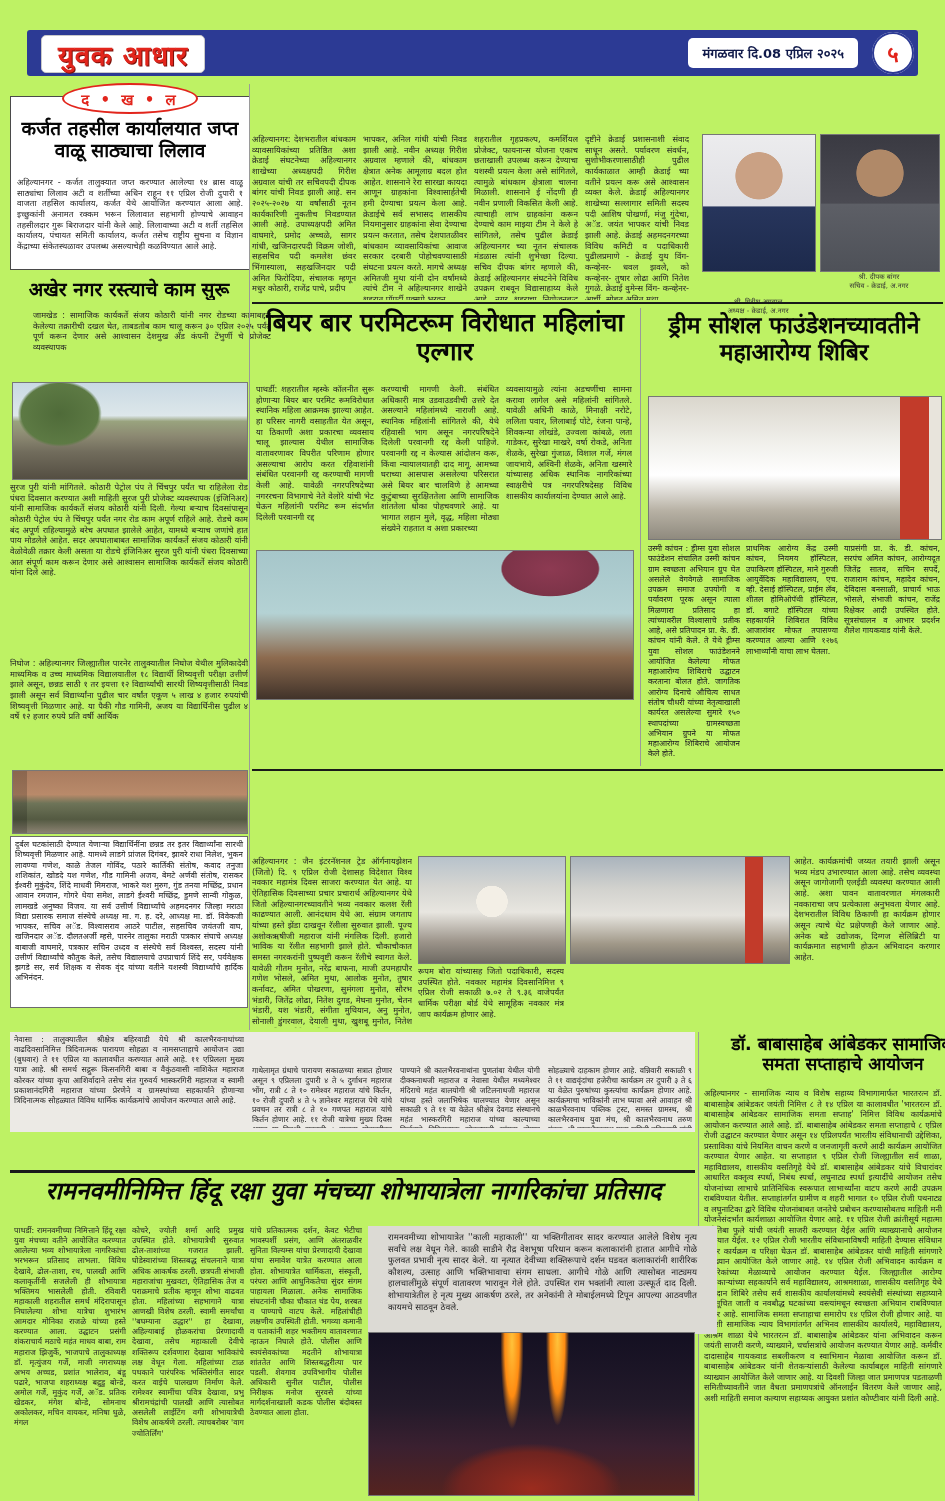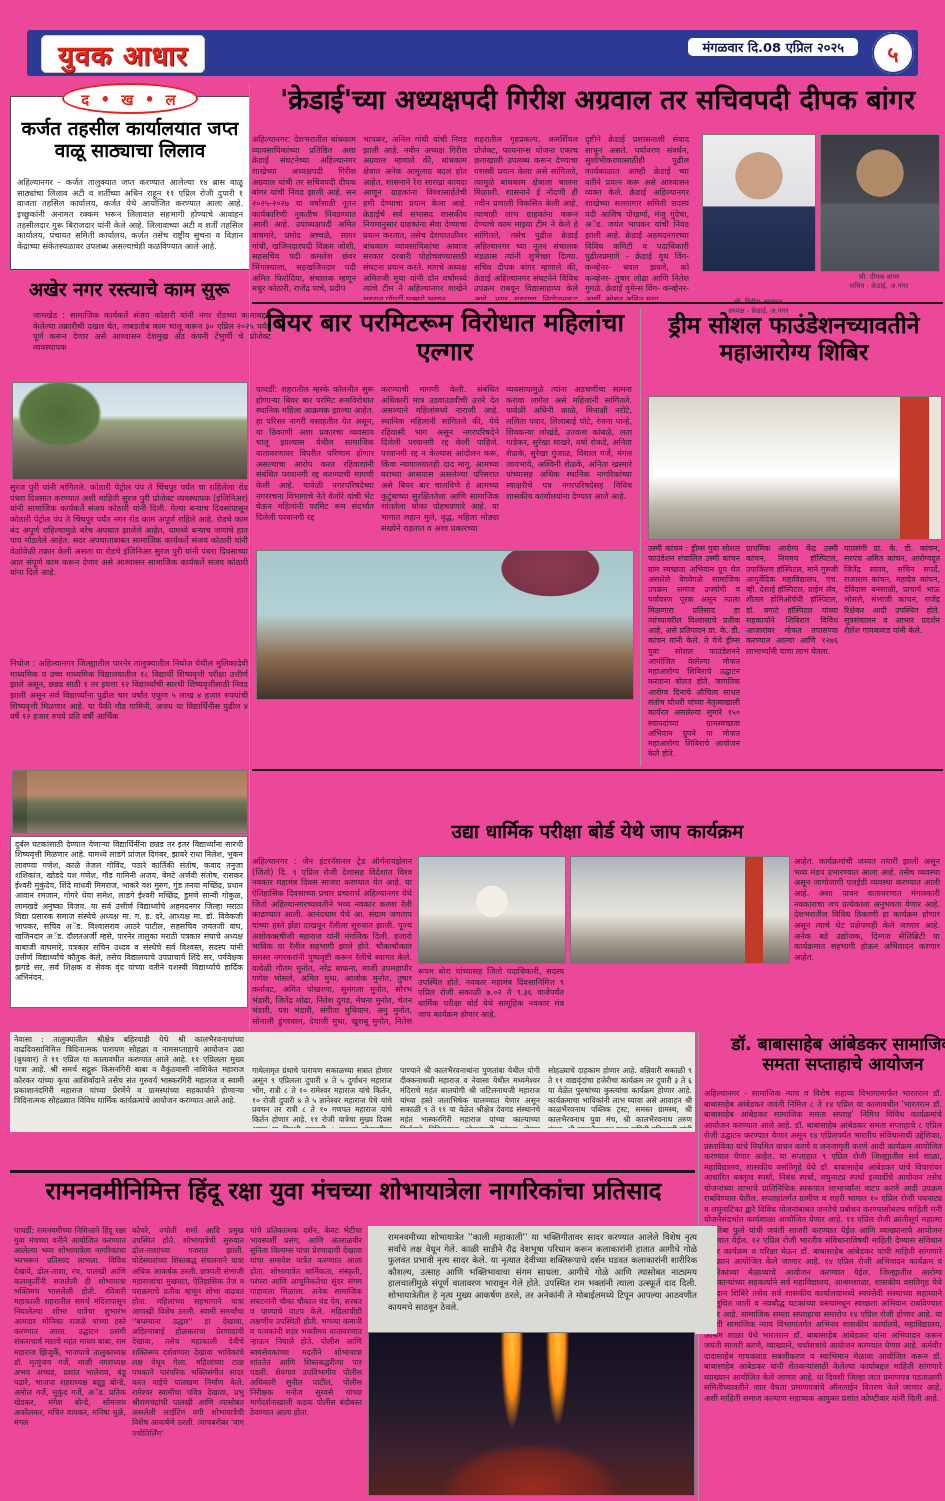--- a/index.html
+++ b/index.html
@@ -1,25 +1,25 @@
 <!DOCTYPE html>
 <html><head>
 <meta charset="utf-8">
 <style>
   html,body{margin:0;padding:0;background:#e8e8e8;}
-  .page{position:relative;width:945px;height:1501px;background:#ec4899;overflow:hidden;
+  .page{position:relative;width:945px;height:1501px;background:#bef264;overflow:hidden;
         font-family:"DejaVu Sans",sans-serif;color:#1c1c1c;}
   .abs{position:absolute;}
   
   .masthead{left:27px;top:30px;width:891px;height:46px;background:#2c3a94;border-radius:3px;}
   .logo-box{position:absolute;left:14px;top:5px;height:36px;padding:0 16px;background:#fff;
             border-radius:5px;display:flex;align-items:center;border:1px solid #c9c9c9;}
   .logo-text{font-size:27px;font-weight:900;color:#e2251c;letter-spacing:1px;
              text-shadow:1px 1px 0 #7a1008;}
-  .date-box{position:absolute;right:60px;top:8px;height:18px;background:#fff;border-radius:5px;
+  .date-box{position:absolute;right:60px;top:8px;height:30px;background:#fff;border-radius:5px;
             padding:0 14px;display:flex;align-items:center;font-size:13px;font-weight:700;color:#101a4a;}
   .page-circle{position:absolute;right:4px;top:2px;width:42px;height:42px;background:#fff;
             border-radius:50%;display:flex;align-items:center;justify-content:center;
             font-size:22px;font-weight:900;color:#e2251c;box-shadow:0 0 0 2px #2c3a94 inset;}
   
   .head{font-weight:800;color:#060606;text-align:center;line-height:1.16;}
   .nowrap{white-space:nowrap;overflow:hidden;}
   .col{font-size:8.2px;line-height:1.3;text-align:justify;color:#232323;overflow:hidden;}
   .cap{font-size:7px;line-height:1.3;text-align:center;color:#333;}
   .rule-h{background:#1a1a1a;}
@@ -87,21 +87,20 @@
   <div class="abs col" style="left:22px;top:310px;width:238px;height:70px;margin-left:11px;">जामखेड : सामाजिक कार्यकर्ते संजय कोठारी यांनी नगर रोडच्या कामाबद्दल केलेल्या तक्रारीची दखल घेत, ताबडतोब काम चालू करून ३० एप्रिल २०२५ पर्यंत पूर्ण करून देणार असे आश्वासन देशमुख अँड कंपनी टेंभुर्णी चे प्रोजेक्ट व्यवस्थापक</div>
   <div class="abs photo ph-road" style="left:12px;top:382px;width:234px;height:96px;"></div>
   <div class="abs col" style="left:10px;top:482px;width:238px;height:116px;">सुरज पुरी यांनी मांगितले. कोठारी पेट्रोल पंप ते चिंचपुर पर्यंत चा राहिलेला रोड पंधरा दिवसात करण्यात अशी माहिती सुरज पुरी प्रोजेक्ट व्यवस्थापक (इंजिनिअर) यांनी सामाजिक कार्यकर्ते संजय कोठारी यांनी दिली. गेल्या बऱ्याच दिवसांपासून कोठारी पेट्रोल पंप ते चिंचपुर पर्यंत नगर रोड काम अपूर्ण राहिले आहे. रोडचे काम बंद अपूर्ण राहिल्यामुळे बरेच अपघात झालेले आहेत, यामध्ये बऱ्याच जणांचे हात पाय मोडलेले आहेत. सदर अपघाताबाबत सामाजिक कार्यकर्ते संजय कोठारी यांनी वेळोवेळी तक्रार केली असता या रोडचे इंजिनिअर सुरज पुरी यांनी पंधरा दिवसाच्या आत संपूर्ण काम करून देणार असे आश्वासन सामाजिक कार्यकर्ते संजय कोठारी यांना दिले आहे.</div>
 
   <div class="abs col" style="left:10px;top:658px;width:238px;height:108px;">निघोज : अहिल्यानगर जिल्ह्यातील पारनेर तालुक्यातील निघोज येथील मुलिकादेवी माध्यमिक व उच्च माध्यमिक विद्यालयातील १८ विद्यार्थी शिष्यवृत्ती परीक्षा उत्तीर्ण झाले असून, छन्नड साठी १ तर इयत्ता १२ विद्यार्थ्यांची सारथी शिष्यवृत्तीसाठी निवड झाली असून सर्व विद्यार्थ्यांना पुढील चार वर्षांत एकूण ५ लाख ४ हजार रुपयांची शिष्यवृत्ती मिळणार आहे. या पैकी गौड गामिनी, अजय या विद्यार्थिनीस पुढील ४ वर्षे १२ हजार रुपये प्रति वर्षी आर्थिक</div>
   <div class="abs photo ph-students" style="left:12px;top:770px;width:234px;height:62px;"></div>
   <div class="abs col boxed" style="left:10px;top:836px;width:228px;height:164px;font-size:7.9px;">दुर्बल घटकांसाठी देण्यात येणाऱ्या विद्यार्थिनींना छन्नड तर इतर विद्यार्थ्यांना सारथी शिष्यवृत्ती मिळणार आहे. यामध्ये लाडगे प्रांजल दिगंबर, झावरे राधा निलेश, भुकन लावण्या गणेश, काळे तेजल गोविंद, पठारे कार्तिकी संतोष, कवाद तनुजा शशिकांत, खोडदे यश गणेश, गौड गामिनी अजय, बेमटे अर्णवी संतोष, रासकर ईश्वरी मुकुंदेय, शिंदे माधवी मिमराज, भाकरे यश मुरुग, गुंड तनया मच्छिंद्र, प्रधान आवान रमजान, गोगरे थेया समेश, लाडगे ईश्वरी मच्छिंद्र, डुमणे सान्वी गोकुळ, लामखडे अनुष्का विजय. या सर्व उत्तीर्ण विद्यार्थ्यांचे अहमदनगर जिल्हा मराठा विद्या प्रसारक समाज संस्थेचे अध्यक्ष मा. ग. ह. दरे, आध्यक्ष मा. डॉ. विवेकजी भापकर, सचिव अॅड. विश्वासराव आठरे पाटील, सहसचिव जयंतजी वाघ, खजिनदार अॅड. दौलतअर्जी म्हसे, पारनेर तालुका मराठी पत्रकार संघाचे अध्यक्ष बाबाजी वाघमारे, पत्रकार सचिन उध्दव व संस्थेचे सर्व विश्वस्त, सदस्य यांनी उत्तीर्ण विद्यार्थ्यांचे कौतुक केले, तसेच विद्यालयाचे उपप्राचार्य शिंदे सर, पर्यवेक्षक झगडे सर, सर्व शिक्षक व सेवक वृंद यांच्या वतीने यशस्वी विद्यार्थ्यांचे हार्दिक अभिनंदन.</div>
 
   <div class="abs rule-v" style="left:249px;top:84px;width:1px;height:946px;"></div>
 
-  <div class="abs head nowrap" style="left:252px;top:84px;width:691px;font-size:27px;">'क्रेडाई'च्या अध्यक्षपदी गिरीश अग्रवाल तर सचिवपदी दीपक बांगर</div>
   <div class="abs col" style="left:252px;top:134px;width:104px;height:166px;">अहिल्यानगर: देशभरातील बांधकाम व्यावसायिकांच्या प्रतिष्ठित अशा क्रेडाई संघटनेच्या अहिल्यानगर शाखेच्या अध्यक्षपदी गिरीश अग्रवाल यांची तर सचिवपदी दीपक बांगर यांची निवड झाली आहे. सन २०२५-२०२७ या वर्षांसाठी नूतन कार्यकारिणी नुकतीच निवडण्यात आली आहे. उपाध्यक्षपदी अमित वाघमारे, प्रमोद अच्चळे, सागर गांधी, खजिनदारपदी विक्रम जोशी, सहसचिव पदी कमलेश छंवर भिंगास्याला, सहखजिनदार पदी अमित फिरोदिया, संचालक म्हणून मधुर कोठारी, राजेंद्र पाचे, प्रदीप</div>
   <div class="abs col" style="left:363px;top:134px;width:104px;height:166px;">भापकर, अनिल गांधी यांची निवड झाली आहे. नवीन अध्यक्ष गिरीश अग्रवाल म्हणाले की, बांधकाम क्षेत्रात अनेक आमूलाग्र बदल होत आहेत. शासनाने रेरा सारखा कायदा आणून ग्राहकांना विश्वासार्हतेची हमी देण्याचा प्रयत्न केला आहे. क्रेडाईचे सर्व सभासद शासकीय नियमानुसार ग्राहकांना सेवा देण्याचा प्रयत्न करतात, तसेच देशपातळीवर बांधकाम व्यावसायिकांचा आवाज सरकार दरबारी पोहोचवण्यासाठी संघटना प्रयत्न करते. मागचे अध्यक्ष अमितजी मुथा यांनी दोन वर्षांमध्ये त्यांचे टीम ने अहिल्यानगर शाखेने शहरात प्रॉपर्टी एक्स्पो भरवून</div>
   <div class="abs col" style="left:474px;top:134px;width:104px;height:166px;">शहरातील गृहप्रकल्प, कमर्शियल प्रोजेक्ट, फायनान्स योजना एकाच छताखाली उपलब्ध करून देण्याचा यशस्वी प्रयत्न केला असे सांगितले, त्यामुळे बांधकाम क्षेत्राला चालना मिळाली. शासनाने ई नोंदणी ही नवीन प्रणाली विकसित केली आहे. त्याचाही लाभ ग्राहकांना करून देण्याचे काम माझ्या टीम ने केले हे सांगितले, तसेच पुढील क्रेडाई अहिल्यानगर च्या नूतन संचालक मंडळास त्यांनी शुभेच्छा दिल्या. सचिव दीपक बांगर म्हणाले की, क्रेडाई अहिल्यानगर संघटनेने विविध उपक्रम राबवून विद्यासाहाय्य केले आहे. नगर शहराचा नियोजनबद्ध विकास करण्याच्या</div>
   <div class="abs col" style="left:585px;top:134px;width:104px;height:166px;">दृष्टीने क्रेडाई प्रशासनाशी संवाद साधून असते. पर्यावरण संवर्धन, सुशोभीकरणासाठीही पुढील कार्यकाळात आम्ही क्रेडाई च्या वतीने प्रयत्न करू असे आश्वासन व्यक्त केले. क्रेडाई अहिल्यानगर शाखेच्या सल्लागार समिती सदस्य पदी आशिष पोखर्णा, मंजु गुंदेचा, अॅड. जयंत भापकर यांची निवड झाली आहे. क्रेडाई अहमदनगरच्या विविध कमिटी व पदाधिकारी पुढीलप्रमाणे - क्रेडाई युथ विंग- कन्व्हेनर- धवल झवले, को कन्व्हेनर- तुषार लोढा आणि नितेश गुगळे. क्रेडाई वुमेन्स विंग- कन्व्हेनर- आर्ची. सोबत अमित मुथा</div>
   <div class="abs photo ph-portrait-light" style="left:702px;top:134px;width:112px;height:136px;"></div>
   <div class="abs cap" style="left:702px;top:280px;width:112px;margin-top:18px;">
     <div>श्री. गिरीश अग्रवाल</div>
     <div>अध्यक्ष - क्रेडाई, अ.नगर</div>
   </div>
   <div class="abs photo ph-portrait-dark" style="left:820px;top:134px;width:118px;height:136px;"></div>
@@ -121,39 +120,38 @@
   <div class="abs rule-v" style="left:640px;top:308px;width:1px;height:458px;"></div>
 
   <div class="abs head" style="left:648px;top:312px;width:292px;font-size:23px;">ड्रीम सोशल फाउंडेशनच्यावतीने महाआरोग्य शिबिर</div>
   <div class="abs photo ph-dream" style="left:648px;top:396px;width:292px;height:142px;"></div>
   <div class="abs col" style="left:648px;top:544px;width:92px;height:222px;font-size:7.9px;">उस्मी कांचन : ड्रीम्स युवा सोशल फाउंडेशन संचालित उस्मी कांचन ग्राम स्वच्छता अभियान ग्रुप घेत असलेले वेगवेगळे सामाजिक उपक्रम समाज उपयोगी व पर्यावरण पूरक असून त्याला मिळणारा प्रतिसाद हा त्यांच्यावरील विश्वासाचे प्रतीक आहे, असे प्रतिपादन प्रा. के. डी. कांचन यांनी केले. ते येथे ड्रीम्स युवा सोशल फाउंडेशनने आयोजित केलेल्या मोफत महाआरोग्य शिबिराचे उद्घाटन करताना बोलत होते. जागतिक आरोग्य दिनाचे औचित्य साधत संतोष चौधरी यांच्या नेतृत्वाखाली कार्यरत असलेल्या सुमारे १५० स्थापदांच्या ग्रामस्वच्छता अभियान ग्रुपने या मोफत महाआरोग्य शिबिराचे आयोजन केले होते.</div>
   <div class="abs col" style="left:746px;top:544px;width:92px;height:222px;font-size:7.9px;">प्राथमिक आरोग्य केंद्र उस्मी कांचन, नियमय हॉस्पिटल, उपाकिरण हॉस्पिटल, माने गुरुजी आयुर्वेदिक महाविद्यालय, एच. व्ही. देसाई हॉस्पिटल, प्राईम लॅब, शीतल होमिओपॅथी हॉस्पिटल, डॉ. बगाटे हॉस्पिटल यांच्या सहकार्याने शिबिरात विविध आजारांवर मोफत तपासण्या करण्यात आल्या आणि १२७६ लाभार्थ्यांनी याचा लाभ घेतला.</div>
   <div class="abs col" style="left:844px;top:544px;width:96px;height:222px;font-size:7.9px;">याप्रसंगी प्रा. के. डी. कांचन, सरपंच अमित कांचन, आरोग्यदूत जितेंद्र सातव, सचिन सपर्दे, राजाराम कांचन, महादेव कांचन, देविदास बनसाळी, प्राचार्य भाऊ भोसले, संभाजी कांचन, राजेंद्र रिक्षेकर आदी उपस्थित होते. सूत्रसंचालन व आभार प्रदर्शन शैलेश गायकवाड यांनी केले.</div>
 
   <div class="abs rule-h" style="left:252px;top:769px;width:691px;height:2px;"></div>
 
-  <div class="abs head" style="left:252px;top:820px;width:691px;font-size:19px;">उद्या धार्मिक परीक्षा बोर्ड येथे जाप कार्यक्रम</div>
   <div class="abs col" style="left:252px;top:856px;width:160px;height:172px;">अहिल्यानगर : जैन इंटरनॅशनल ट्रेड ऑर्गनायझेशन (जितो) दि. ९ एप्रिल रोजी देशासह विदेशात विश्व नवकार महामंत्र दिवस साजरा करण्यात येत आहे. या ऐतिहासिक दिवसाच्या प्रचार प्रचारार्थ अहिल्यानगर येथे जितो अहिल्यानगरच्यावतीने भव्य नवकार कलश रॅली काढण्यात आली. आनंदधाम येथे आ. संग्राम जगताप यांच्या हस्ते झेंडा दाखवून रॅलीला सुरुवात झाली. पूज्य अशोकऋषीजी महाराज यांनी मंगलिक दिली. हजारो भाविक या रॅलीत सहभागी झाले होते. चौकाचौकात समस्त नगरकरांनी पुष्पवृष्टी करून रॅलीचे स्वागत केले. यावेळी गौतम मुनोत, नरेंद्र बाफना, माजी उपमहापौर गणेश भोसले, अमित मुथा, आलोक मुनोत, तुषार कर्नावट, अमित पोखरणा, सुमंगला मुनोत, सौरभ भंडारी, जितेंद्र लोढा, नितेश दुगड, मेघना मुनोत, चेतन भंडारी, यश भंडारी, संगीता मुथियान, अनु मुनोत, सोनाली डुंगरवाल, देयाली मुथा, खुशबू मुनोत, नितेश पटवा, चिराग शेटिया, निखिल गांधी,</div>
   <div class="abs photo ph-rally1" style="left:418px;top:856px;width:146px;height:106px;"></div>
   <div class="abs photo ph-rally2" style="left:570px;top:856px;width:218px;height:106px;"></div>
   <div class="abs col" style="left:794px;top:856px;width:146px;height:172px;">आहेत. कार्यक्रमांची जय्यत तयारी झाली असून भव्य मंडप उभारण्यात आला आहे. तसेच व्यवस्था असून जागोजागी एलईडी व्यवस्था करण्यात आली आहे. अशा पावन वातावरणात मंगलकारी नवकाराचा जप प्रत्येकाला अनुभवता येणार आहे. देशभरातील विविध ठिकाणी हा कार्यक्रम होणार असून त्याचे थेट प्रक्षेपणही केले जाणार आहे. अनेक बडे उद्योजक, दिग्गज सेलिब्रिटी या कार्यक्रमात सहभागी होऊन अभिवादन करणार आहेत.</div>
   <div class="abs col" style="left:418px;top:966px;width:146px;height:62px;">रूपम बोरा यांच्यासह जितो पदाधिकारी, सदस्य उपस्थित होते. नवकार महामंत्र दिवसानिमित्त ९ एप्रिल रोजी सकाळी ७.०२ ते ९.३६ वाजेपर्यंत धार्मिक परीक्षा बोर्ड येथे सामूहिक नवकार मंत्र जाप कार्यक्रम होणार आहे.</div>
 
   <div class="abs grey-band" style="left:10px;top:1032px;width:685px;height:100px;"></div>
   <div class="abs col" style="left:14px;top:1035px;width:230px;height:94px;font-size:7.8px;">नेवासा : तालुक्यातील श्रीक्षेत्र बहिरवाडी येथे श्री कालभैरवनाथांच्या वाढदिवसानिमित्त त्रिदिनात्मक पारायण सोहळा व नामसप्ताहाचे आयोजन उद्या (बुधवार) ते ११ एप्रिल या कालावधीत करण्यात आले आहे. ११ एप्रिलला मुख्य यात्रा आहे. श्री समर्थ सद्गुरू किसनगिरी बाबा व वैकुंठवासी नाशिकेत महाराज कोरकर यांच्या कृपा आशिर्वादाने तसेच संत गुरुवर्य भास्करगिरी महाराज व स्वामी प्रकाशानंदगिरी महाराज यांच्या प्रेरणेने व ग्रामस्थांच्या सहकार्याने होणाऱ्या त्रिदिनात्मक सोहळ्यात विविध धार्मिक कार्यक्रमांचे आयोजन करण्यात आले आहे.</div>
   <div class="abs col" style="left:252px;top:1066px;width:140px;height:62px;font-size:7.6px;">गाथेलामृत ग्रंथाचे पारायण सकाळच्या सत्रात होणार असून ९ एप्रिलला दुपारी ४ ते ५ दुर्गाधन महाराज भोंग, रात्री ८ ते १० रामेश्वर महाराज यांचे किर्तन, १० रोजी दुपारी ४ ते ५ ज्ञानेश्वर महाराज पेचे यांचे प्रवचन तर रात्री ८ ते १० गणपत महाराज यांचे किर्तन होणार आहे. ११ रोजी यात्रेचा मुख्य दिवस असून या दिवशी सकाळी ८ वाजता गोदावरीहून आणलेल्या कावडीच्या</div>
   <div class="abs col" style="left:400px;top:1066px;width:140px;height:62px;font-size:7.6px;">पाण्याने श्री कालभैरवनाथांना पुणतांबा येथील योगी दीक्कनाथजी महाराज व नेवासा येथील मध्यमेश्वर मंदिराचे महंत बालयोगी श्री जटिलनाथजी महाराज यांच्या हस्ते जलाभिषेक घालण्यात येणार असून सकाळी ९ ते ११ या वेळेत श्रीक्षेत्र देवगड संस्थानचे महंत भास्करगिरी महाराज यांच्या काल्याच्या किर्तनाने त्रिदिनात्मक सोहळ्याची सांगता होणार आहे. रात्री ९ वाजता पालखी मिरवणूक सोहळा होणार असून</div>
   <div class="abs col" style="left:548px;top:1066px;width:144px;height:62px;font-size:7.6px;">सोहळ्याचे दाहकाम होणार आहे. वन्निवारी सकाळी ९ ते ११ वाद्यवृंदांचा हजेरीचा कार्यक्रम तर दुपारी ३ ते ६ या वेळेत पुरुषांच्या कुस्त्यांचा कार्यक्रम होणार आहे. कार्यक्रमाचा भाविकांनी लाभ घ्यावा असे आवाहन श्री काळभैरवनाथ पब्लिक ट्रस्ट, समस्त ग्रामस्थ, श्री कालभैरवनाथ युवा मंच, श्री कालभैरवनाथ तरुण मंडळ, श्री कालभैरवनाथ यात्रा समिती बहिरवाडी यांनी केले आहे.</div>
 
   <div class="abs rule-v" style="left:698px;top:1032px;width:1px;height:469px;"></div>
   <div class="abs head" style="left:704px;top:1034px;width:238px;font-size:17.5px;margin-left:20px;">डॉ. बाबासाहेब आंबेडकर सामाजिक समता सप्ताहाचे आयोजन</div>
   <div class="abs col" style="left:704px;top:1088px;width:238px;height:410px;font-size:8.1px;">अहिल्यानगर - सामाजिक न्याय व विशेष सहाय्य विभागामार्फत भारतरत्न डॉ. बाबासाहेब आंबेडकर जयंती निमित्त ८ ते १४ एप्रिल या कालावधीत 'भारतरत्न डॉ. बाबासाहेब आंबेडकर सामाजिक समता सप्ताह' निमित्त विविध कार्यक्रमांचे आयोजन करण्यात आले आहे. डॉ. बाबासाहेब आंबेडकर समता सप्ताहाचे ८ एप्रिल रोजी उद्घाटन करण्यात येणार असून १४ एप्रिलपर्यंत भारतीय संविधानाची उद्देशिका, प्रस्ताविका यांचे नियमित वाचन करणे व जनजागृती करणे आदी कार्यक्रम आयोजित करण्यात येणार आहेत. या सप्ताहात ९ एप्रिल रोजी जिल्ह्यातील सर्व शाळा, महाविद्यालय, शासकीय वसतिगृहे येथे डॉ. बाबासाहेब आंबेडकर यांचे विचारांवर आधारित वक्तृत्व स्पर्धा, निबंध स्पर्धा, लघुनाट्य स्पर्धा इत्यादींचे आयोजन तसेच योजनांच्या लाभाचे प्रातिनिधिक स्वरूपात लाभार्थ्यांना वाटप करणे आदी उपक्रम राबविण्यात येतील. सप्ताहांतर्गत ग्रामीण व शहरी भागात १० एप्रिल रोजी पथनाट्य व लघुनाटिका द्वारे विविध योजनांबाबत जनतेचे प्रबोधन करण्यासोबतच माहिती मनी योजनेसंदर्भात कार्यशाळा आयोजित येणार आहे. ११ एप्रिल रोजी क्रांतीसूर्य महात्मा ज्योतिबा फुले यांची जयंती साजरी करण्यात येईल आणि व्याख्यानाचे आयोजन करण्यात येईल. १२ एप्रिल रोजी भारतीय संविधानाविषयी माहिती देण्यास संविधान जागर कार्यक्रम व परिक्षा घेऊन डॉ. बाबासाहेब आंबेडकर यांची माहिती सांगणारे व्याख्यान आयोजित केले जाणार आहे. १४ एप्रिल रोजी अभिवादन कार्यक्रम व नागरिकांच्या मेळाव्याचे आयोजन करण्यात येईल. जिल्ह्यातील आरोग्य अधिकाऱ्यांच्या सहकार्याने सर्व महाविद्यालय, आश्रमशाळा, शासकीय वसतिगृह येथे रक्तदान शिबिरे तसेच सर्व शासकीय कार्यालयांमध्ये स्वयंसेवी संस्थांच्या सहाय्याने अनुसूचित जाती व नवबौद्ध घटकांच्या वस्त्यांमधून स्वच्छता अभियान राबविण्यात येणार आहे. सामाजिक समता सप्ताहाचा समारोप १४ एप्रिल रोजी होणार आहे. या दिवशी सामाजिक न्याय विभागांतर्गत अभिनव शासकीय कार्यालये, महाविद्यालय, आश्रम शाळा येथे भारतरत्न डॉ. बाबासाहेब आंबेडकर यांना अभिवादन करून जयंती साजरी करणे, व्याख्याने, चर्चासत्रांचे आयोजन करण्यात येणार आहे. कर्मवीर दादासाहेब गायकवाड सबलीकरण व स्वाभिमान मेळावा आयोजित करून डॉ. बाबासाहेब आंबेडकर यांनी शेतकऱ्यांसाठी केलेल्या कार्याबद्दल माहिती सांगणारे व्याख्यान आयोजित केले जाणार आहे. या दिवशी जिल्हा जात प्रमाणपत्र पडताळणी समितीच्यावतीने जात वैधता प्रमाणपत्रांचे ऑनलाईन वितरण केले जाणार आहे, अशी माहिती समाज कल्याण सहाय्यक आयुक्त प्रशांत कोण्टीवार यांनी दिली आहे.</div>
 
   <div class="abs rule-h" style="left:10px;top:1170px;width:685px;height:2.5px;"></div>
 
-  <div class="abs head nowrap" style="left:12px;top:1178px;width:683px;font-size:24px;">रामनवमीनिमित्त हिंदू रक्षा युवा मंचच्या शोभायात्रेला नागरिकांचा प्रतिसाद</div>
+  <div class="abs head nowrap" style="left:12px;top:1178px;width:683px;font-size:24px;font-style:italic;">रामनवमीनिमित्त हिंदू रक्षा युवा मंचच्या शोभायात्रेला नागरिकांचा प्रतिसाद</div>
   <div class="abs col" style="left:14px;top:1226px;width:112px;height:268px;font-size:7.8px;">पाथर्डी: रामनवमीच्या निमित्ताने हिंदू रक्षा युवा मंचच्या वतीने आयोजित करण्यात आलेल्या भव्य शोभायात्रेला नागरिकांचा भरभरून प्रतिसाद लाभला. विविध देखावे, ढोल-ताशा, रथ, पालखी आणि कलाकृतींनी सजलेली ही शोभायात्रा भक्तिमय भासलेली होती. रविवारी महाकाली शहरातील समर्थ मंदिरापासून निघालेल्या शोभा यात्रेचा शुभारंभ आमदार मोनिका राजळे यांच्या हस्ते करण्यात आला. उद्घाटन प्रसंगी शंकराचार्य मठाचे महंत माधव बाबा, राम महाराज झिजुर्के, भाजपाचे तालुकाध्यक्ष डॉ. मृत्युंजय गर्जे, माजी नगराध्यक्ष अभय अच्चड, प्रशांत भालेराव, बंडू पढारे, भाजपा शहराध्यक्ष बद्रुडु बोन्डे, अमोल गर्जे, मुकुंद गर्जे, अॅड. प्रतिक खेडकर, मंगेश बोन्डे, सोमनाथ अकोलकर, मचिन वायकर, मनिषा धुळे, मंगल</div>
   <div class="abs col" style="left:132px;top:1226px;width:112px;height:268px;font-size:7.8px;">कोचरे, ज्योती शर्मा आदि प्रमुख उपस्थित होते. शोभायात्रेची सुरुवात ढोल-ताशांच्या गजरात झाली. घोडेस्वारांच्या शिस्तबद्ध संचलनाने यात्रा अधिक आकर्षक ठरली. छत्रपती संभाजी महाराजांचा मुखवटा, ऐतिहासिक तेज व पराक्रमाचे प्रतीक म्हणून शोभा वाढवत होता. महिलांच्या सहभागाने यात्रा आणखी विशेष ठरली. स्वामी समर्थांचा ''बघम्याना उद्धार'' हा देखावा, अहिल्याबाई होळकरांचा प्रेरणादायी देखावा, तसेच महाकाली देवीचे शक्तिरूप दर्शवणारा देखावा भाविकांचे लक्ष वेधून गेला. महिलांच्या टाळ पथकाने पारंपरिक भक्तिसंगीत सादर करत वाईचे पालखण निर्माण केले. रामेश्वर स्वामींचा पवित्र देखावा, प्रभु श्रीरामचंद्रांची पालखी आणि त्यासोबत असलेली लाईटिंग वगी शोभायात्रेची विशेष आकर्षणे ठरली. त्याचबरोबर 'वाग ज्योतिर्लिंग'</div>
   <div class="abs col" style="left:250px;top:1226px;width:112px;height:268px;font-size:7.8px;">यांचे प्रतिकात्मक दर्शन, केवट भेटीचा भावस्पर्शी प्रसंग, आणि अंतराळवीर सुनिता विल्यम्स यांचा प्रेरणादायी देखावा यांचा समावेश यात्रेत करण्यात आला होता. शोभायात्रेत धार्मिकता, संस्कृती, परंपरा आणि आधुनिकतेचा सुंदर संगम पाहायला मिळाला. अनेक सामाजिक संघटनांनी चौका चौकात थंड पेय, शरबत व पाण्याचे वाटप केले. महिलांचीही लक्षणीय उपस्थिती होती. भगव्या कमानी व पताकांनी शहर भक्तीमय वातावरणात न्हाऊन निघाले होते. पोलीस आणि स्वयंसेवकांच्या मदतीने शोभायात्रा शांततेत आणि शिस्तबद्धरीत्या पार पडली. शेवगाव उपविभागीय पोलीस अधिकारी सुनील पाटील, पोलीस निरीक्षक मनोज सुरवसे यांच्या मार्गदर्शनाखाली कडक पोलीस बंदोबस्त ठेवण्यात आला होता.</div>
   <div class="abs hl-box" style="left:368px;top:1226px;width:309px;height:96px;overflow:hidden;">रामनवमीच्या शोभायात्रेत ''काली महाकाली'' या भक्तिगीतावर सादर करण्यात आलेले विशेष नृत्य सर्वांचे लक्ष वेधून गेले. काळी साडीने रौद्र वेशभूषा परिधान करून कलाकारांनी हातात आगीचे गोळे फुलवत प्रभावी नृत्य सादर केले. या नृत्यात देवीच्या शक्तिरूपाचे दर्शन घडवत कलाकारांनी शारीरिक कौशल्य, उत्साह आणि भक्तिभावाचा संगम साधला. आगीचे गोळे आणि त्यासोबत नाट्यमय हालचालींमुळे संपूर्ण वातावरण भारावून गेले होते. उपस्थित राम भक्तांनी त्याला उत्स्फूर्त दाद दिली. शोभायात्रेतील हे नृत्य मुख्य आकर्षण ठरले, तर अनेकांनी ते मोबाईलमध्ये टिपून आपल्या आठवणीत कायमचे साठवून ठेवले.</div>
   <div class="abs photo ph-night" style="left:368px;top:1332px;width:325px;height:162px;"></div>
 
 </div>
 
 </body></html>

